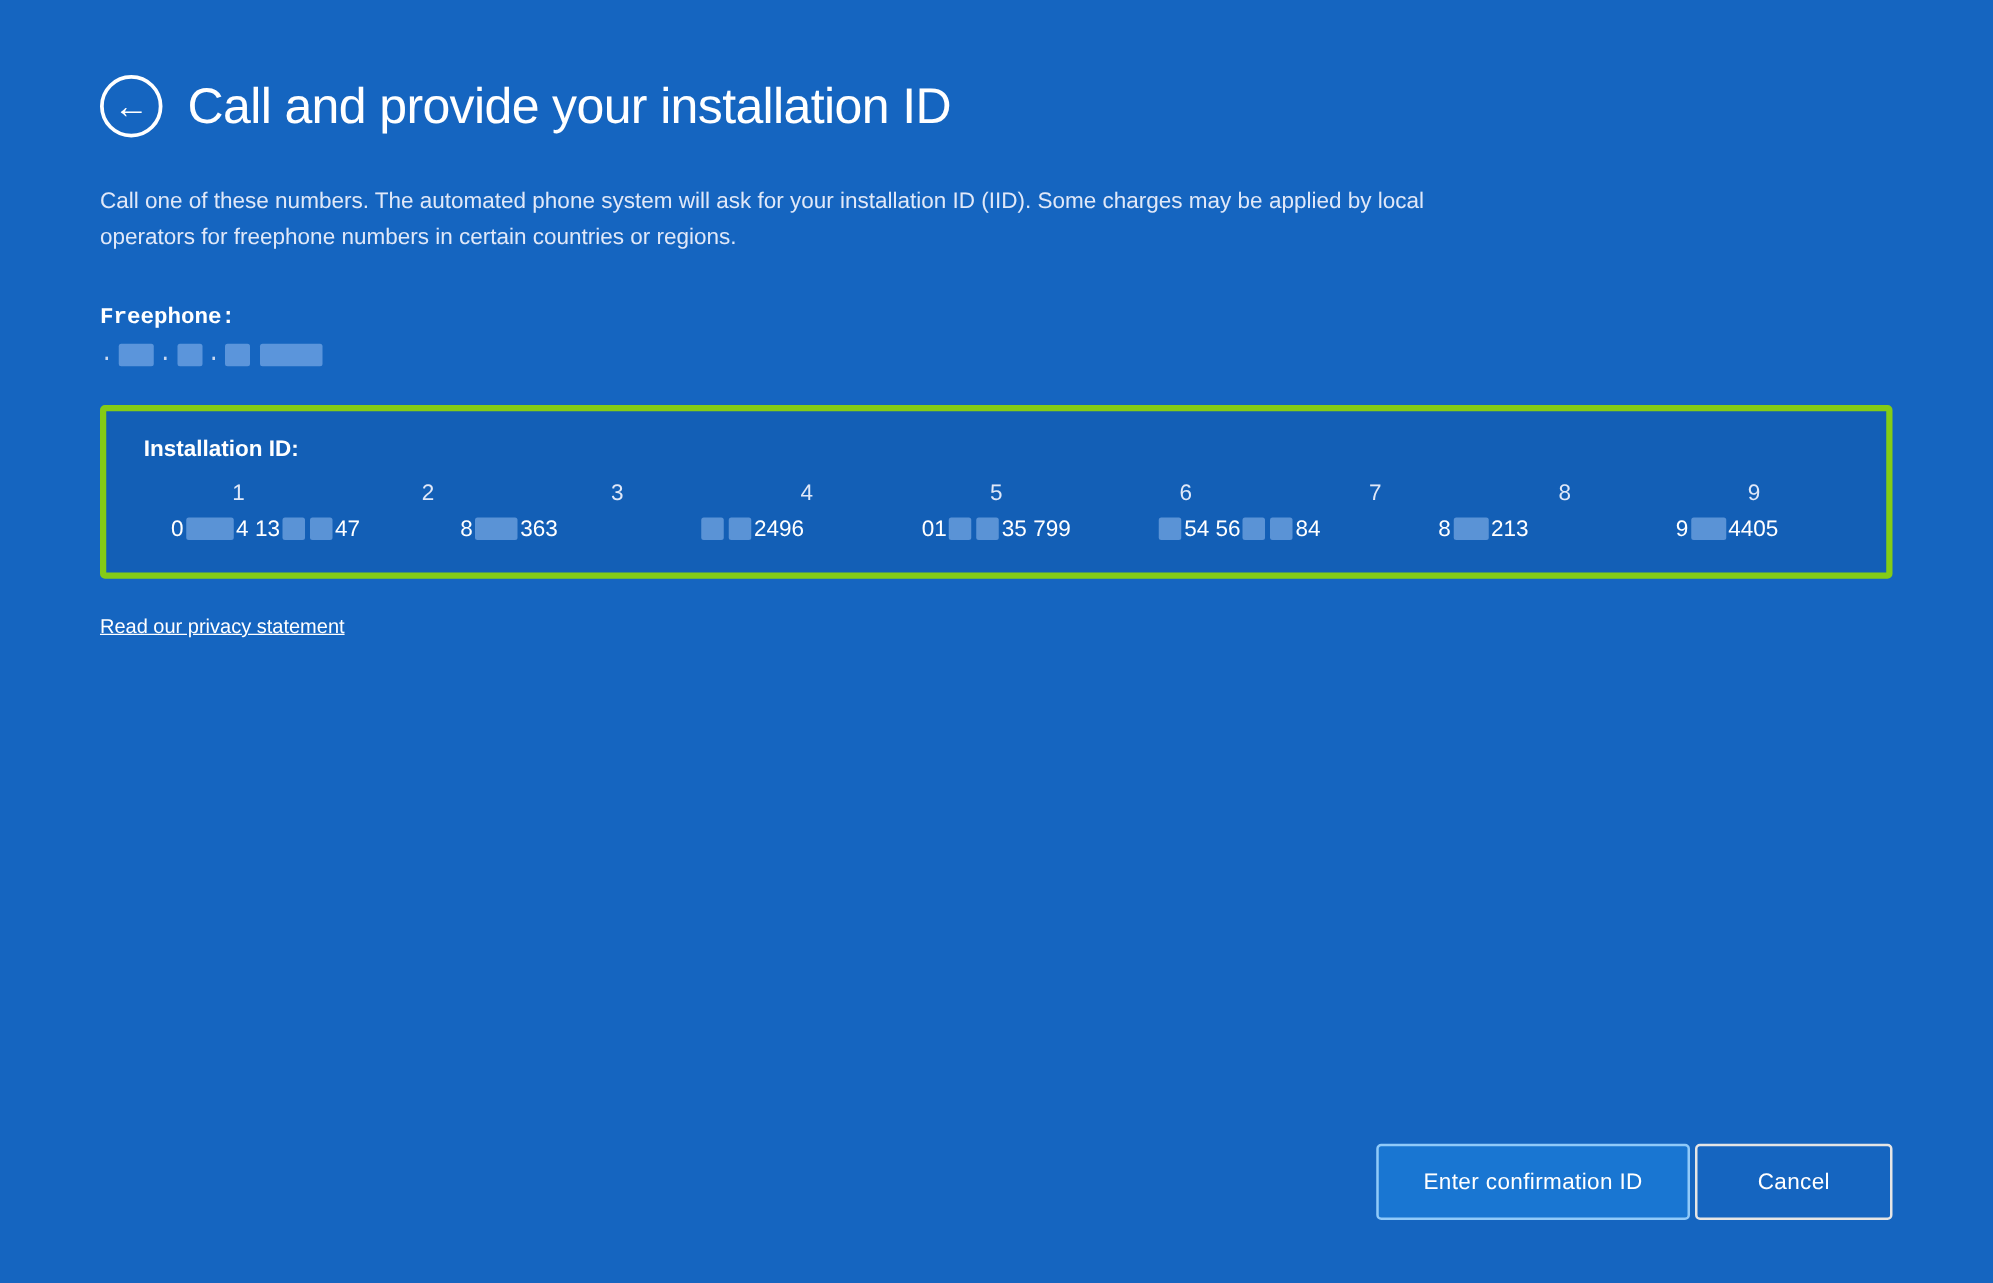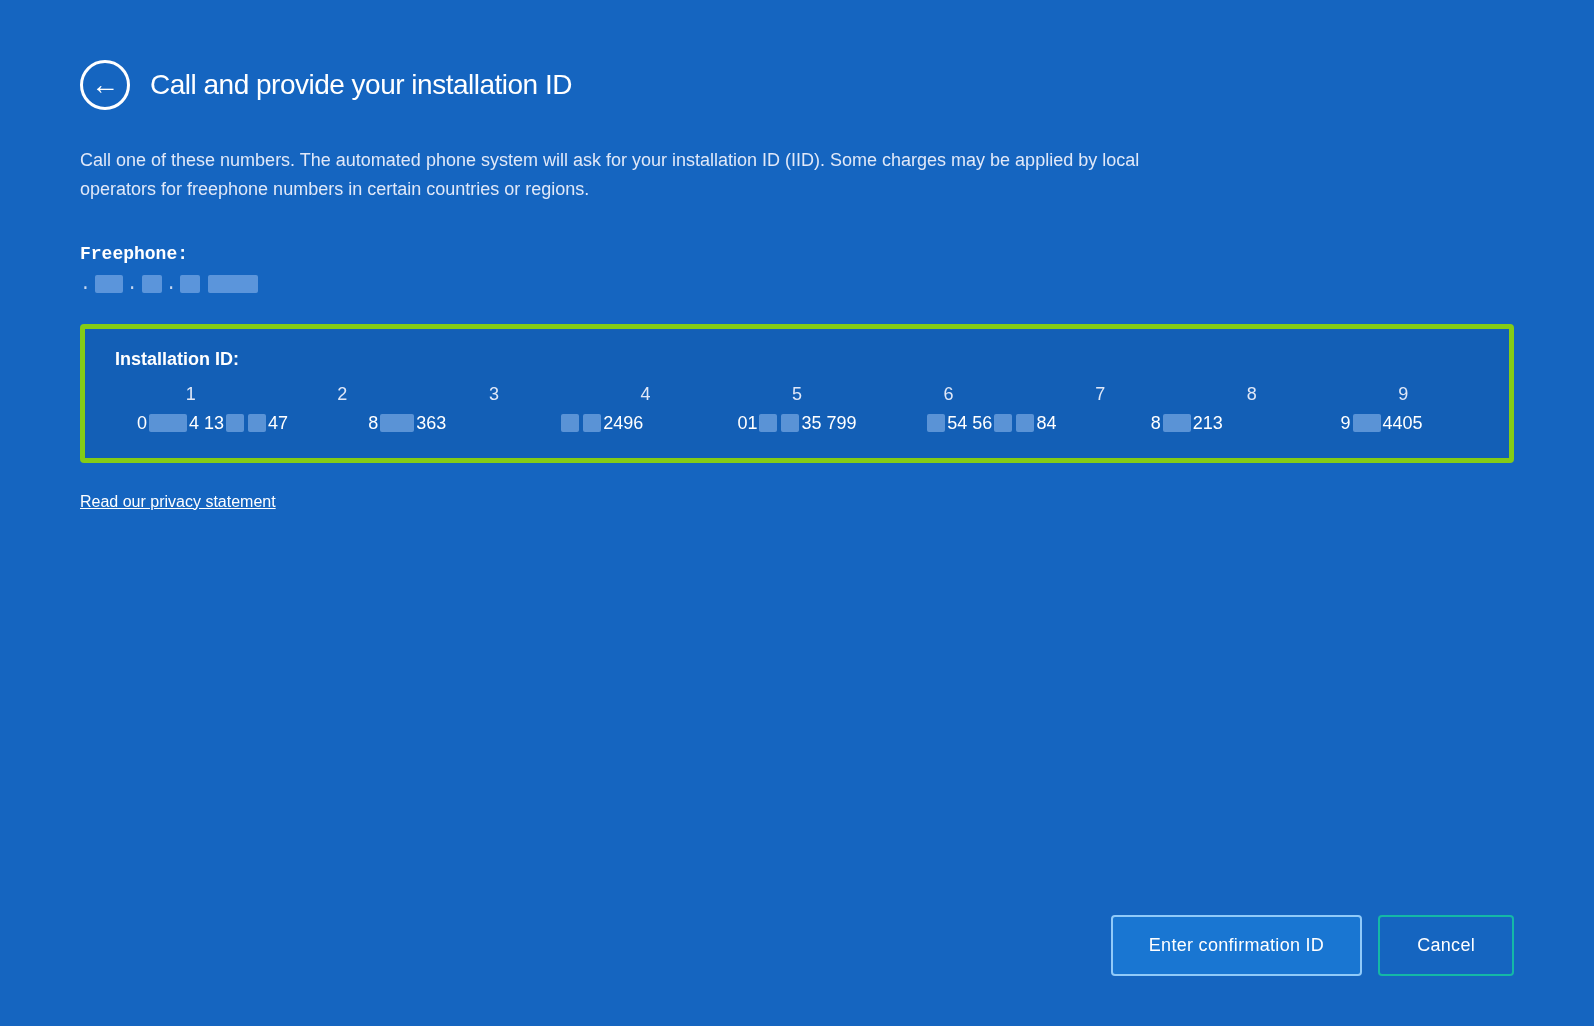--- a/index.html
+++ b/index.html
@@ -42,21 +42,21 @@
       justify-content: center;
       flex-shrink: 0;
     }
 
     .back-arrow {
       font-size: 28px;
       line-height: 1;
     }
 
     .page-title {
-      font-size: 28px;
+      font-size: 40px;
       font-weight: 300;
       color: #ffffff;
       letter-spacing: -0.5px;
     }
 
     .description {
       font-size: 18px;
       font-weight: 400;
       color: #e0e8f8;
       line-height: 1.6;
@@ -147,43 +147,43 @@
       font-size: 16px;
       color: #ffffff;
       text-decoration: underline;
       cursor: pointer;
       margin-bottom: auto;
     }
 
     .footer-buttons {
       display: flex;
       justify-content: flex-end;
-      gap: 16px;
+      gap: 4px;
       margin-top: auto;
       padding-top: 20px;
     }
 
     .btn-primary {
       background: #1976d2;
       color: #ffffff;
       border: 2px solid #90caf9;
       border-radius: 4px;
       padding: 18px 36px;
       font-size: 18px;
       font-weight: 500;
       cursor: pointer;
       letter-spacing: 0.3px;
     }
 
     .btn-secondary {
       background: transparent;
       color: #ffffff;
-      border: 2px solid #14b8a6;
+      border: 2px solid #e5e5e5;
       border-radius: 4px;
-      padding: 18px 37px;
+      padding: 18px 48px;
       font-size: 18px;
       font-weight: 500;
       cursor: pointer;
       letter-spacing: 0.3px;
     }
   </style>
 </head>
 <body>
 
 <div class="page-container">

